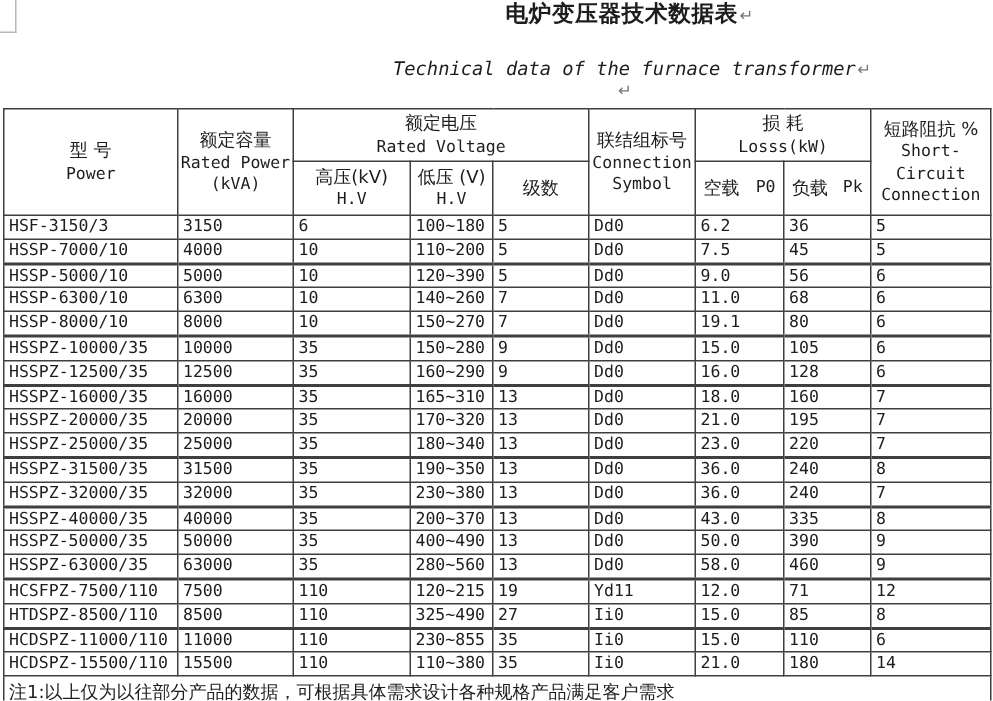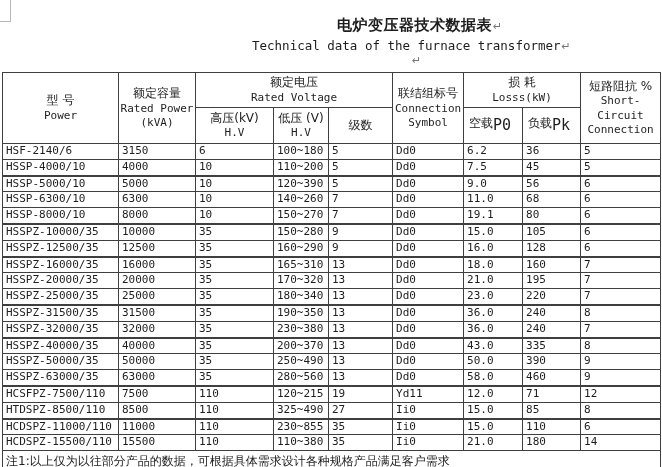--- a/index.html
+++ b/index.html
@@ -5,26 +5,27 @@
   html,body{margin:0;padding:0;}
   body{
     width:662px;height:467px;background:#ffffff;position:relative;overflow:hidden;
     font-family:"DejaVu Sans","Liberation Sans",sans-serif;color:#1d1d1d;
   }
   .corner-artifact{
     position:absolute;left:0;top:0;width:10px;height:21px;
     border-right:1px solid #b8b8b8;border-bottom:1px solid #b8b8b8;
   }
   .title-cn{
-    position:absolute;left:337px;top:16px;font-size:15px;font-weight:bold;
+    position:absolute;left:337px;top:0;font-size:15px;font-weight:bold;
     letter-spacing:0.5px;white-space:nowrap;
   }
   .title-en{
-    position:absolute;left:252px;top:38px;font-size:12.5px;white-space:nowrap;
+    position:absolute;left:262px;top:38px;font-size:12.5px;white-space:nowrap;
     font-family:"DejaVu Sans Mono","Liberation Mono",monospace;
+    font-style:italic;
   }
   .pmark{color:#767676;font-weight:normal;font-size:11px;margin-left:1px;
     font-family:"DejaVu Sans",sans-serif;}
   .lone-pmark{position:absolute;left:412px;top:54px;font-size:11px;color:#767676;}
   table{
     position:absolute;left:2px;top:72px;width:658px;
     border-collapse:collapse;table-layout:fixed;
   }
   th,td{
     border:1px solid #3f3f3f;overflow:hidden;white-space:nowrap;
@@ -32,22 +33,22 @@
   }
   thead th{text-align:center;font-size:12px;padding:1px;line-height:1.3;}
   thead tr.h1 th{height:32px;}
   thead tr.h2 th{height:33px;}
   thead .en{font-family:"DejaVu Sans Mono","Liberation Mono",monospace;font-size:11px;}
   tbody td{
     font-family:"DejaVu Sans Mono","Liberation Mono",monospace;
     font-size:11px;height:14.8px;line-height:14.8px;padding:0 3px;text-align:left;
   }
   tbody tr.thick td{border-bottom-width:2px;}
-  .split{display:flex;padding:0 4px;}
-  .split .en{font-family:"DejaVu Sans Mono","Liberation Mono",monospace;font-size:15px;}
+  .split{display:flex;justify-content:space-between;padding:0 4px;}
+  .split .en{font-family:"DejaVu Sans Mono","Liberation Mono",monospace;font-size:11px;}
   tfoot td{font-size:12px;height:20px;line-height:20px;padding:0 3px;text-align:left;}
 </style>
 </head>
 <body>
 
 <div class="corner-artifact"></div>
 
 <div class="title-cn"><span>电炉变压器技术数据表</span><span class="pmark">↵</span></div>
 
 <div class="title-en"><span>Technical data of the furnace transformer</span><span class="pmark">↵</span></div>
@@ -118,32 +119,32 @@
       <th>
         <div class="split">
           <span>负载</span>
           <span class="en">Pk</span>
         </div>
       </th>
     </tr>
   </thead>
   <tbody>
       <tr>
-        <td>HSF-2140/6</td>
+        <td>HSF-3150/3</td>
         <td>3150</td>
         <td>6</td>
         <td>100~180</td>
         <td>5</td>
         <td>Dd0</td>
         <td>6.2</td>
         <td>36</td>
         <td>5</td>
       </tr>
       <tr class="thick">
-        <td>HSSP-4000/10</td>
+        <td>HSSP-7000/10</td>
         <td>4000</td>
         <td>10</td>
         <td>110~200</td>
         <td>5</td>
         <td>Dd0</td>
         <td>7.5</td>
         <td>45</td>
         <td>5</td>
       </tr>
       <tr>
@@ -264,21 +265,21 @@
         <td>13</td>
         <td>Dd0</td>
         <td>43.0</td>
         <td>335</td>
         <td>8</td>
       </tr>
       <tr>
         <td>HSSPZ-50000/35</td>
         <td>50000</td>
         <td>35</td>
-        <td>250~490</td>
+        <td>400~490</td>
         <td>13</td>
         <td>Dd0</td>
         <td>50.0</td>
         <td>390</td>
         <td>9</td>
       </tr>
       <tr class="thick">
         <td>HSSPZ-63000/35</td>
         <td>63000</td>
         <td>35</td>

